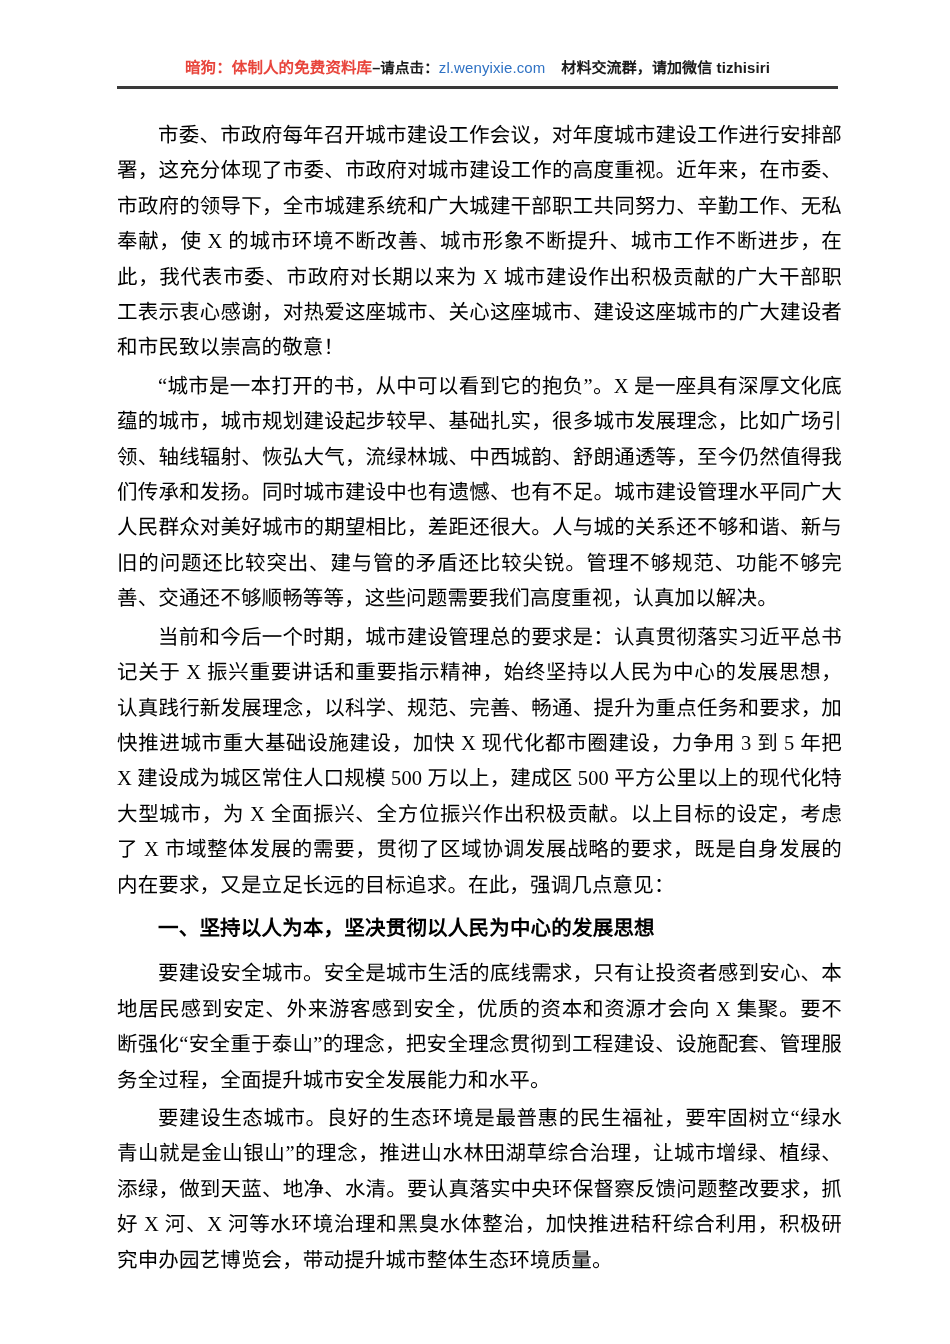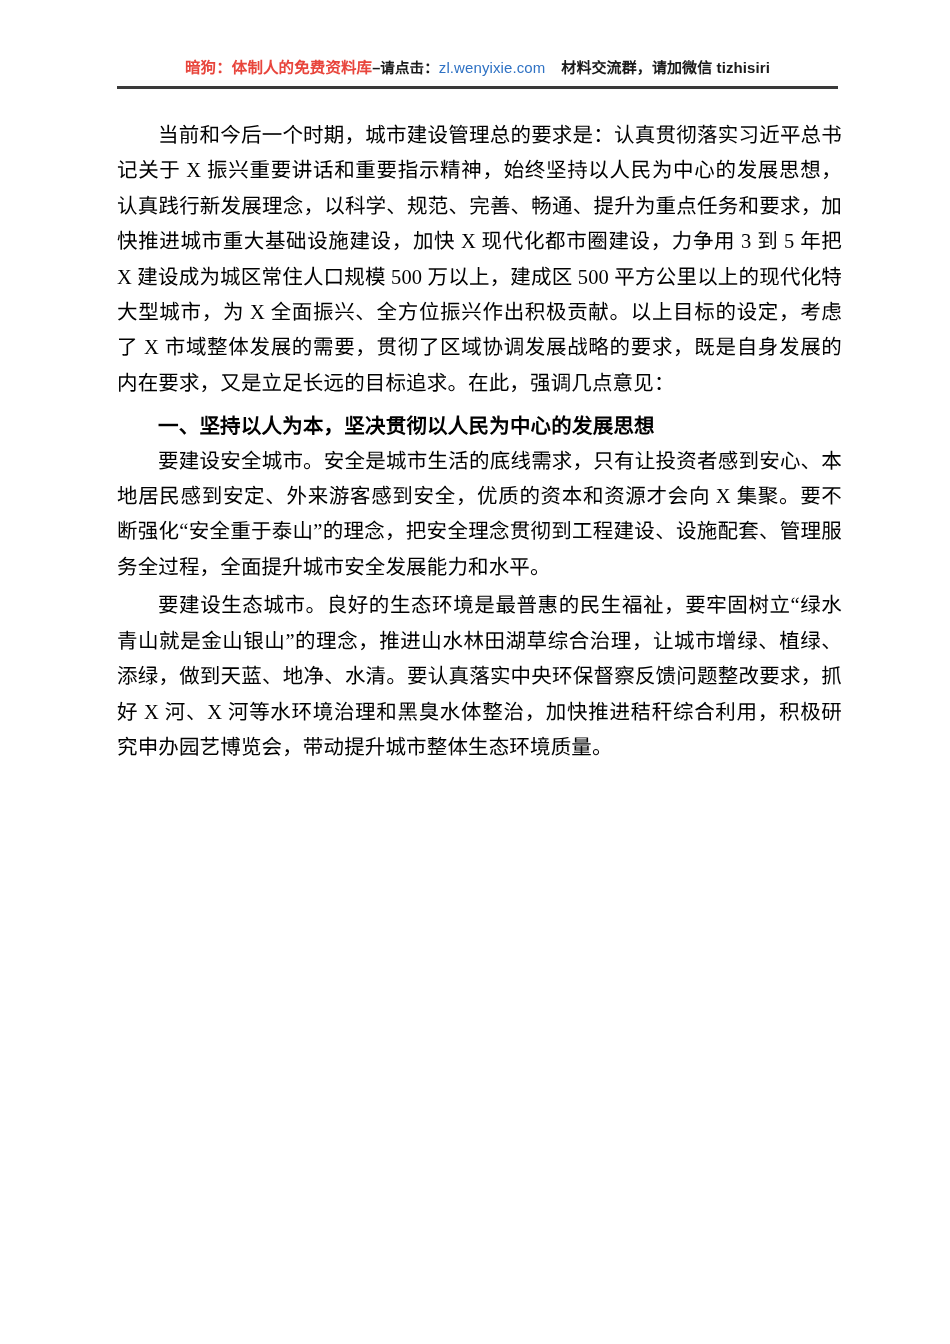--- a/index.html
+++ b/index.html
@@ -87,21 +87,21 @@
     font-size: 20.5px;
     line-height: 35.4px;
     text-indent: 2em;
     text-align: justify;
     text-justify: inter-ideograph;
     color: #000000;
     font-family: "Liberation Serif", "DejaVu Serif", serif;
     letter-spacing: 0.15px;
   }
   .section-heading {
-    margin: 7px 0 0 0;
+    margin: 7px 0 11px 0;
     font-size: 20.5px;
     line-height: 35.4px;
     text-indent: 2em;
     font-weight: bold;
     color: #000000;
     font-family: "Liberation Sans", "DejaVu Sans", sans-serif;
     letter-spacing: 0.2px;
   }
 </style>
 </head>
@@ -110,19 +110,21 @@
 <div class="page">
 
   <div class="promo-banner">
     <div class="promo-line">
       <span class="promo-brand">暗狗：体制人的免费资料库</span><span class="promo-click">–请点击：</span><a class="promo-link" href="#">zl.wenyixie.com</a><span class="promo-gap"></span><span class="promo-wechat">材料交流群，请加微信 tizhisiri</span>
     </div>
     <div class="promo-rule"></div>
   </div>
 
   <div class="doc-body">
+      <p class="para">市委、市政府每年召开城市建设工作会议，对年度城市建设工作进行安排部署，这充分体现了市委、市政府对城市建设工作的高度重视。近年来，在市委、市政府的领导下，全市城建系统和广大城建干部职工共同努力、辛勤工作、无私奉献，使 X 的城市环境不断改善、城市形象不断提升、城市工作不断进步，在此，我代表市委、市政府对长期以来为 X 城市建设作出积极贡献的广大干部职工表示衷心感谢，对热爱这座城市、关心这座城市、建设这座城市的广大建设者和市民致以崇高的敬意！</p>
+      <p class="para">“城市是一本打开的书，从中可以看到它的抱负”。X 是一座具有深厚文化底蕴的城市，城市规划建设起步较早、基础扎实，很多城市发展理念，比如广场引领、轴线辐射、恢弘大气，流绿林城、中西城韵、舒朗通透等，至今仍然值得我们传承和发扬。同时城市建设中也有遗憾、也有不足。城市建设管理水平同广大人民群众对美好城市的期望相比，差距还很大。人与城的关系还不够和谐、新与旧的问题还比较突出、建与管的矛盾还比较尖锐。管理不够规范、功能不够完善、交通还不够顺畅等等，这些问题需要我们高度重视，认真加以解决。</p>
       <p class="para">当前和今后一个时期，城市建设管理总的要求是：认真贯彻落实习近平总书记关于 X 振兴重要讲话和重要指示精神，始终坚持以人民为中心的发展思想，认真践行新发展理念，以科学、规范、完善、畅通、提升为重点任务和要求，加快推进城市重大基础设施建设，加快 X 现代化都市圈建设，力争用 3 到 5 年把 X 建设成为城区常住人口规模 500 万以上，建成区 500 平方公里以上的现代化特大型城市，为 X 全面振兴、全方位振兴作出积极贡献。以上目标的设定，考虑了 X 市域整体发展的需要，贯彻了区域协调发展战略的要求，既是自身发展的内在要求，又是立足长远的目标追求。在此，强调几点意见：</p>
       <p class="section-heading">一、坚持以人为本，坚决贯彻以人民为中心的发展思想</p>
       <p class="para">要建设安全城市。安全是城市生活的底线需求，只有让投资者感到安心、本地居民感到安定、外来游客感到安全，优质的资本和资源才会向 X 集聚。要不断强化“安全重于泰山”的理念，把安全理念贯彻到工程建设、设施配套、管理服务全过程，全面提升城市安全发展能力和水平。</p>
       <p class="para">要建设生态城市。良好的生态环境是最普惠的民生福祉，要牢固树立“绿水青山就是金山银山”的理念，推进山水林田湖草综合治理，让城市增绿、植绿、添绿，做到天蓝、地净、水清。要认真落实中央环保督察反馈问题整改要求，抓好 X 河、X 河等水环境治理和黑臭水体整治，加快推进秸秆综合利用，积极研究申办园艺博览会，带动提升城市整体生态环境质量。</p>
     </div>
 
 </div>
 
 </body></html>

